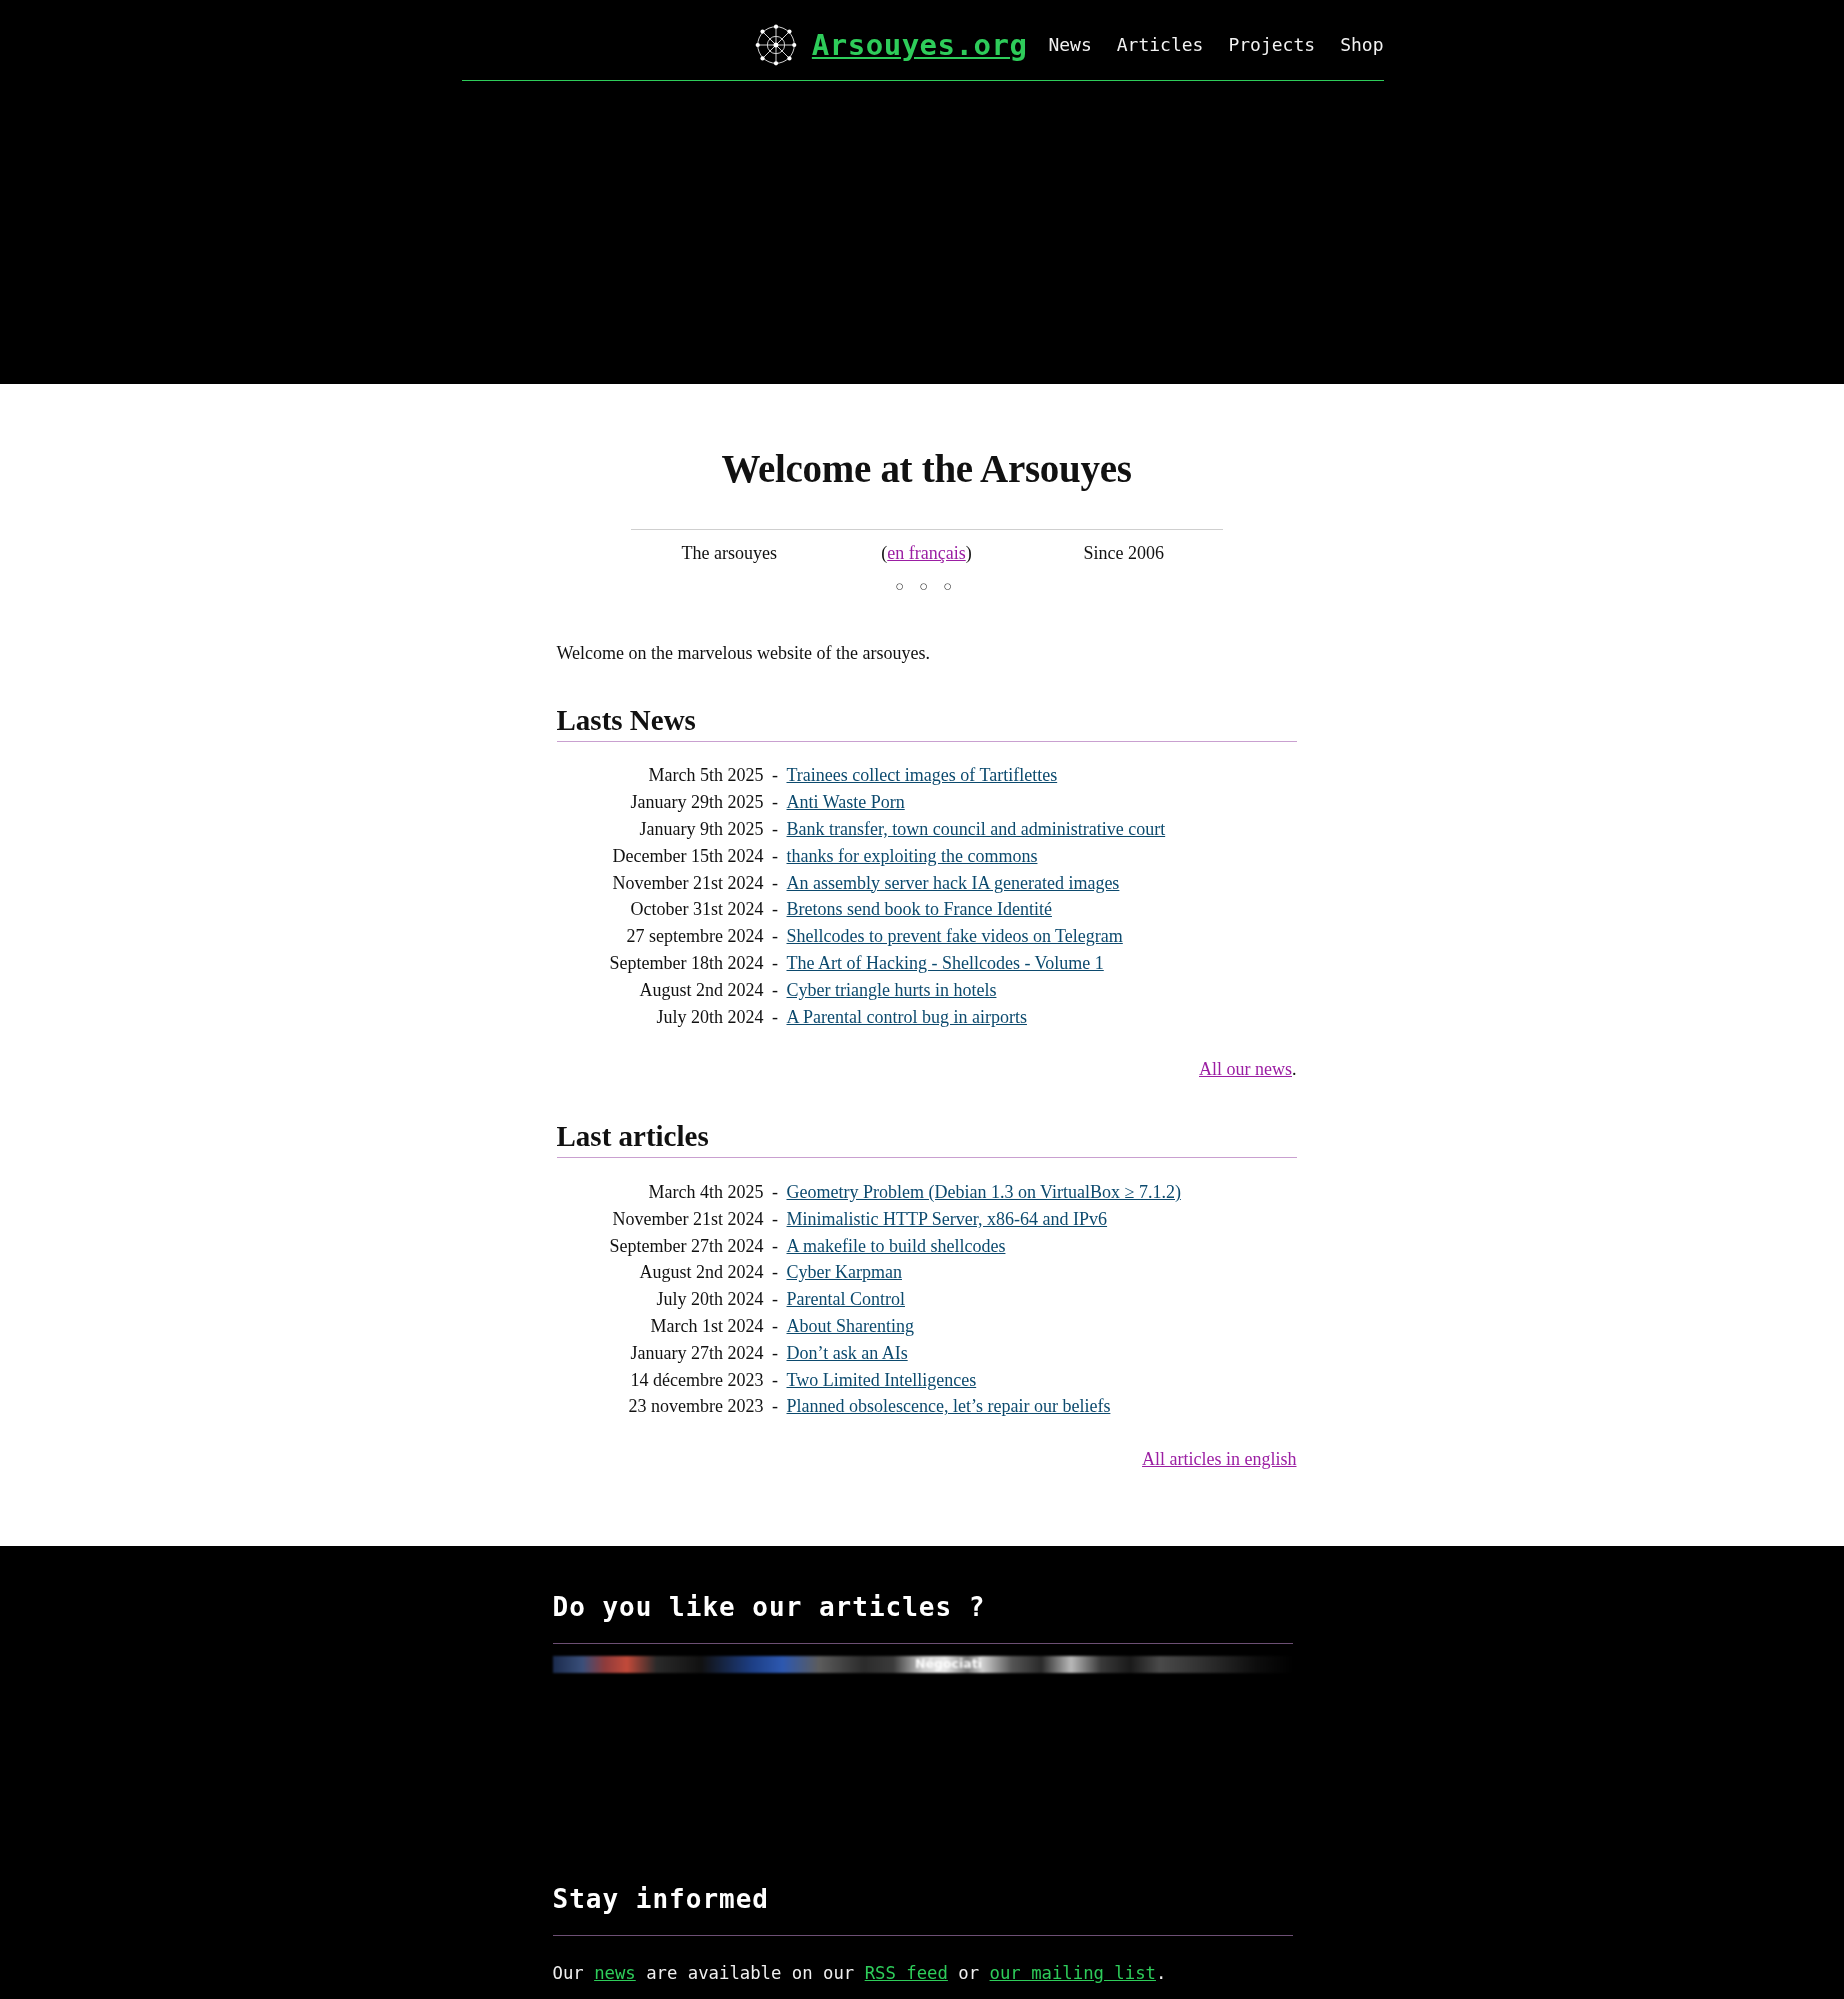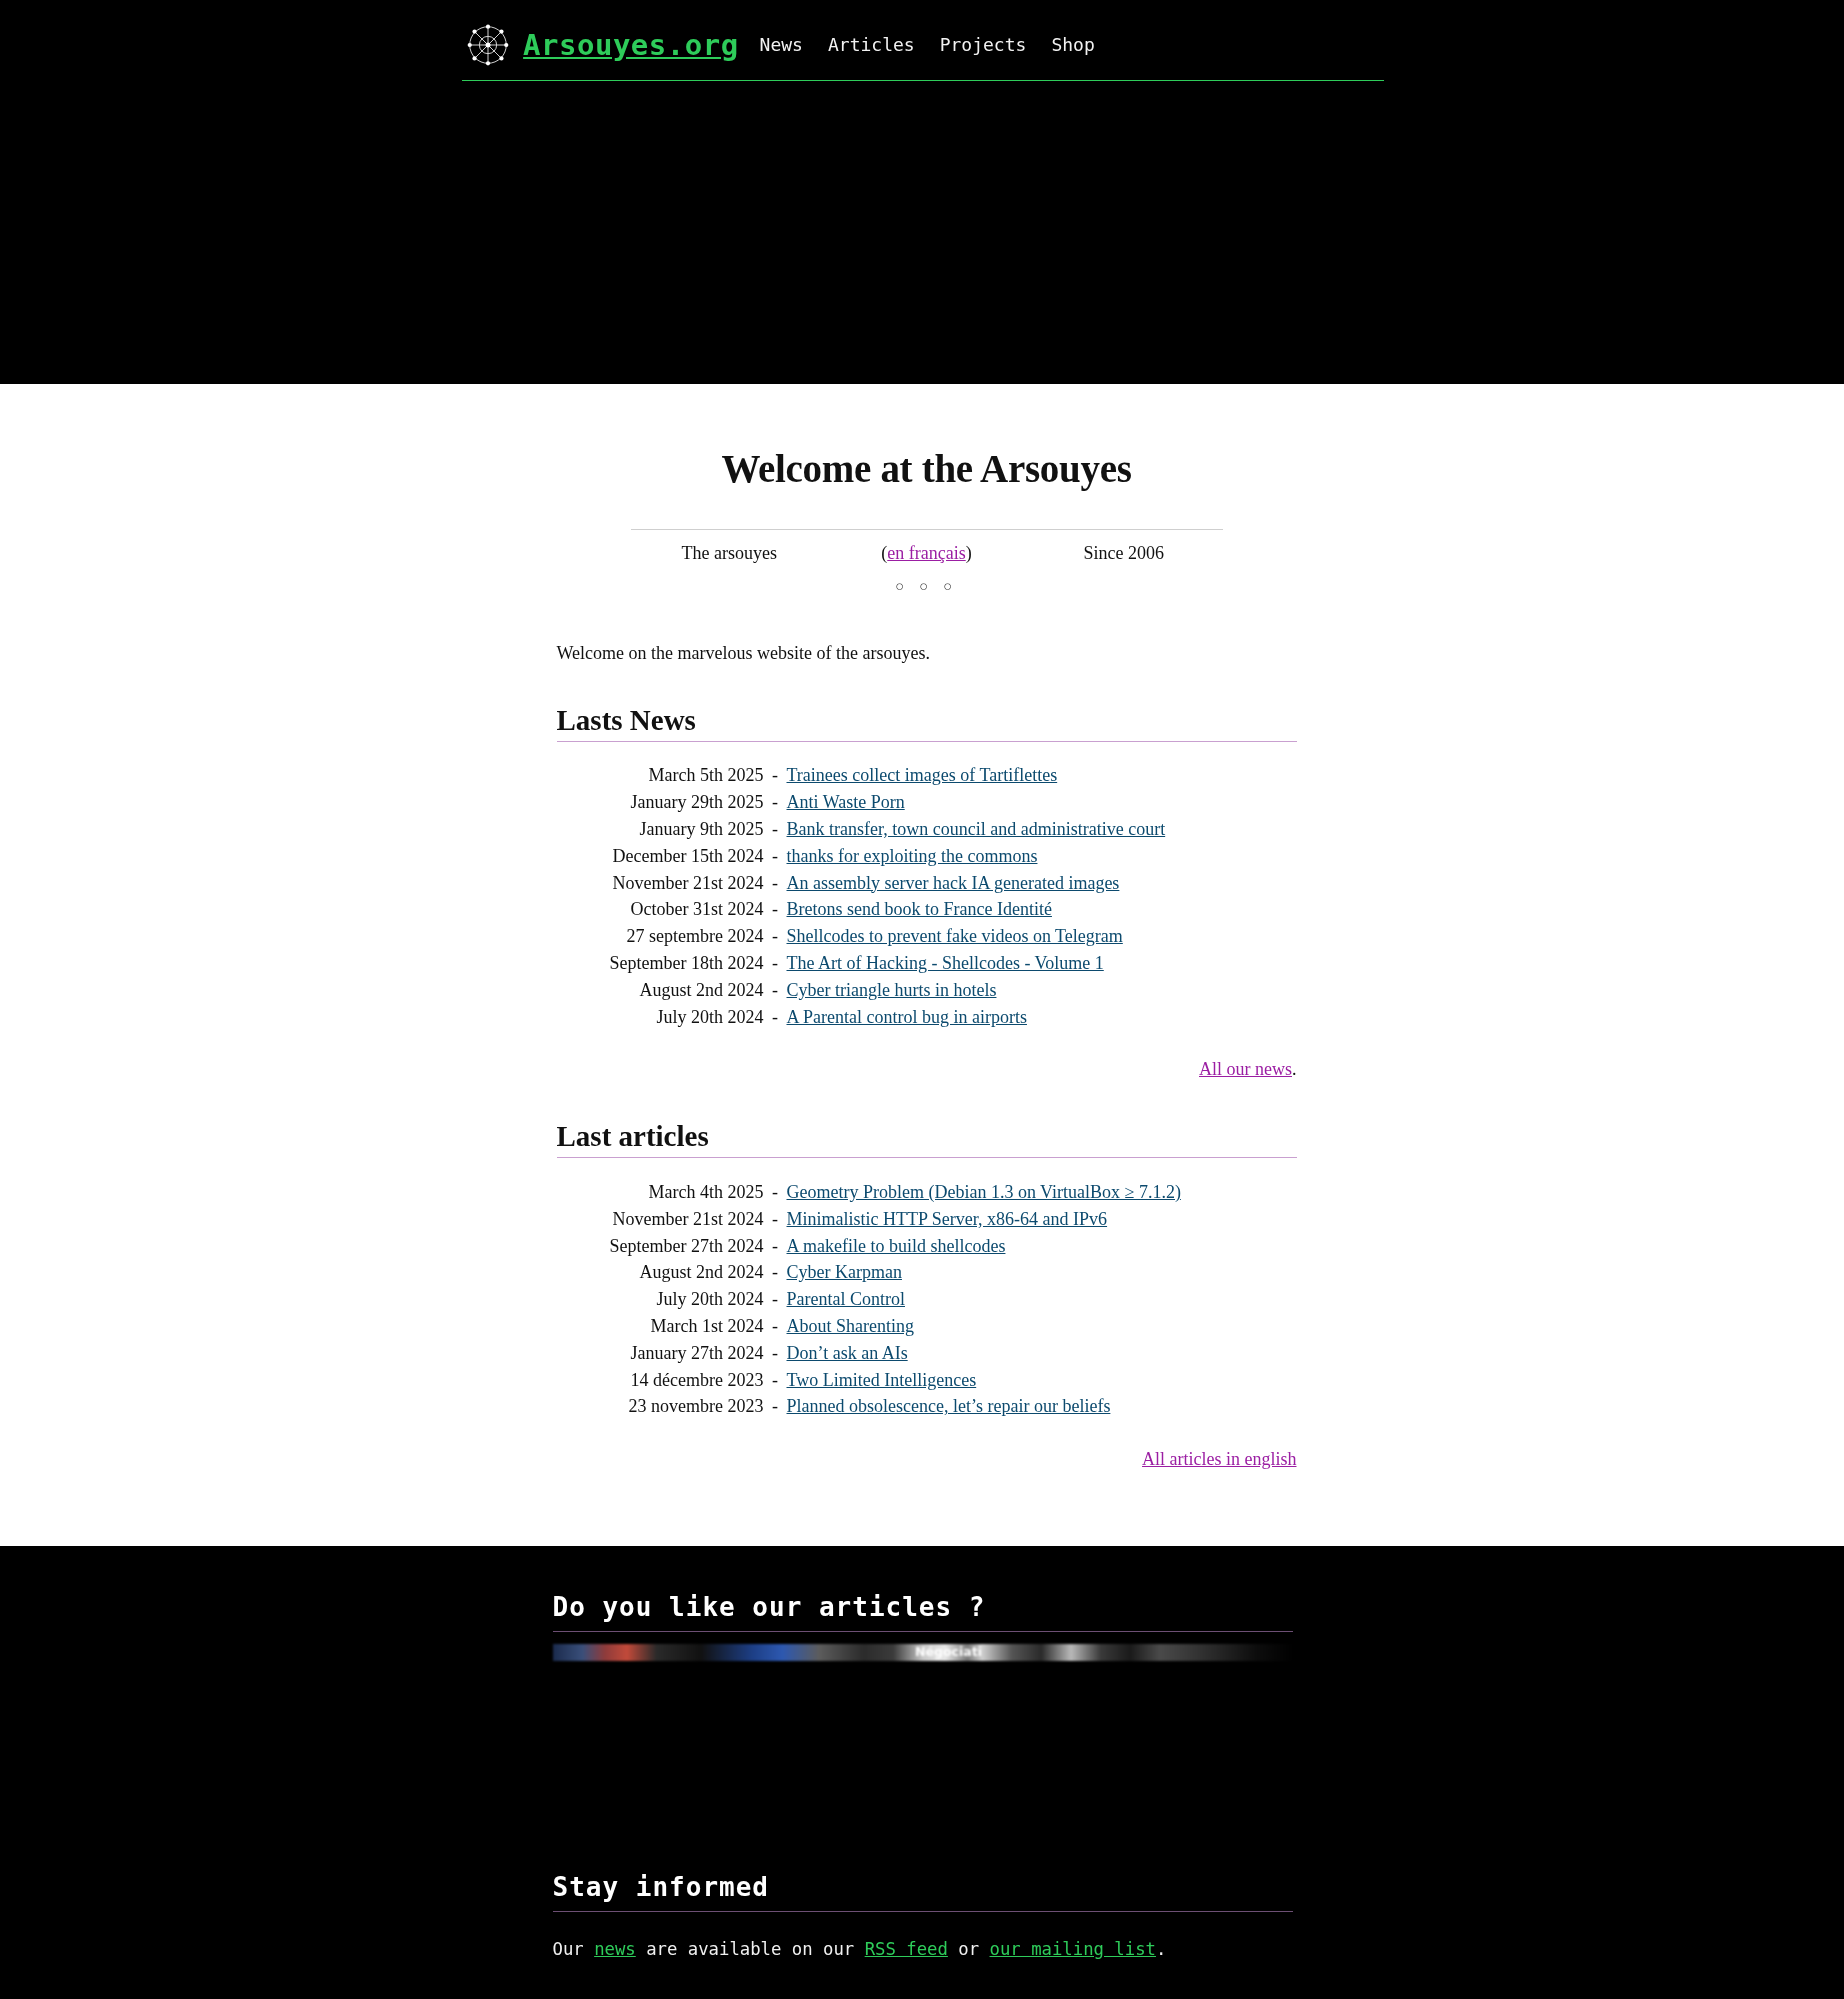--- a/index.html
+++ b/index.html
@@ -18,20 +18,21 @@
     position: relative;
   }
   .nav-wrap {
     width: 922px;
     margin: 0 auto;
     padding-top: 9.6px;
     border-bottom: 1.9px solid #2ecc5a;
     display: flex;
     align-items: center;
     height: 81px;
+    justify-content: flex-end;
   }
   .logo-mark {
     width: 52px; height: 52px;
     margin-right: 9.6px;
     flex: 0 0 auto;
     display: flex; align-items: center; justify-content: center;
   }
   .site-title {
     font-family: "DejaVu Sans Mono", monospace;
     font-weight: bold;
@@ -136,21 +137,21 @@
     color: #f4f4f4;
     padding: 46px 0 38px 0;
   }
   .page-dark .content { width: 740px; margin: 0 auto; }
   h2.dark-title {
     font-family: "DejaVu Sans Mono", monospace;
     font-size: 26px;
     font-weight: bold;
     color: #ffffff;
     margin: 0 0 0 0;
-    padding-bottom: 9px;
+    padding-bottom: 21px;
     border-bottom: 1px solid #6d4f74;
     letter-spacing: 1px;
   }
   .banner-strip {
     height: 17.3px;
     margin-top: 11.5px;
     background:
       linear-gradient(90deg,
         #1b2b4d 0%, #3a4f7a 4%, #8e3b3b 7%, #c24a3a 10%,
         #2a2a2a 14%, #111 20%, #1d3f86 27%, #2d58b0 31%,

